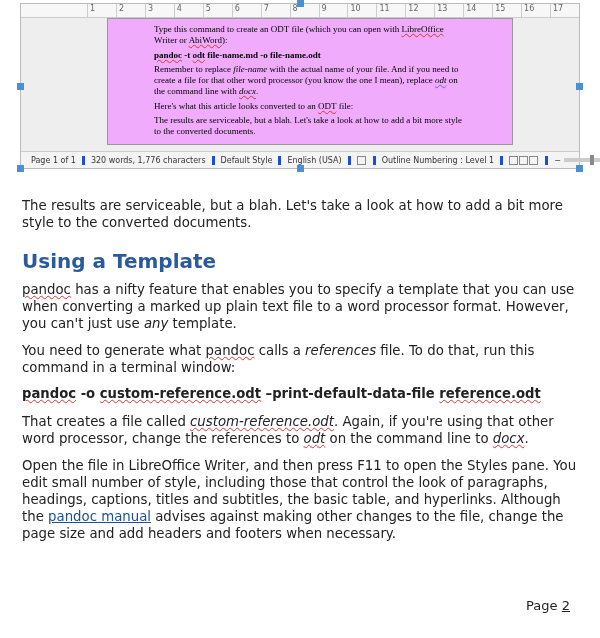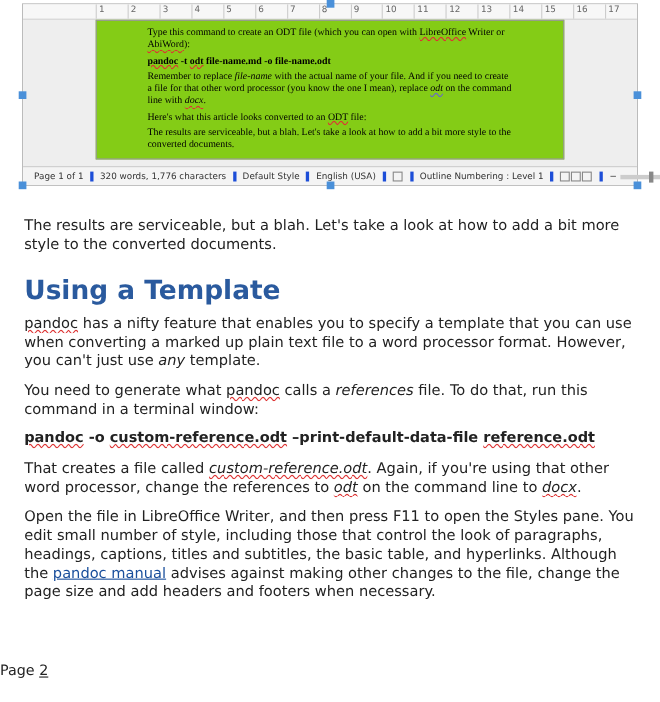--- a/index.html
+++ b/index.html
@@ -30,27 +30,28 @@
     flex: 1;
     text-align: left;
     border-left: 1px solid #ccc;
     padding-left: 2px;
   }
   .embed-doc {
     background: #eee;
     padding: 0 66px 6px 66px;
   }
   .embed-page {
-    background: #84cc16;
+    background: #f0abfc;
     border: 1px solid #999;
     font-family: "Liberation Serif", Georgia, serif;
     font-size: 9px;
     line-height: 1.25;
     padding: 2px 46px 4px 46px;
     color: #000;
+    margin-left: 20px;
   }
   .embed-page p { margin: 3px 0; }
   .sq-red { text-decoration: underline wavy #d33; text-decoration-thickness: 1px; }
   .sq-blue { text-decoration: underline wavy #66c; text-decoration-thickness: 1px; }
   .u { text-decoration: underline; }
   .cmd { font-weight: bold; font-family: Georgia, serif; }
   .cmd .sq-red { font-weight: bold; }
   .embed-status {
     display: flex;
     align-items: center;
@@ -84,29 +85,30 @@
   .content {
     padding: 28px 22px 0 22px;
     font-family: "DejaVu Sans", sans-serif;
     font-size: 13.3px;
     line-height: 1.28;
     color: #222;
   }
   .content p { margin: 0 0 10px 0; }
   h2.tmpl {
     color: #2a5a9e;
-    font-size: 24px;
+    font-size: 20px;
     font-weight: bold;
     margin: 18px 0 6px 0;
     font-family: "DejaVu Sans", sans-serif;
   }
   .it { font-style: italic; }
   .cmd-line { font-weight: bold; margin: 4px 0 10px 0; font-size: 13.2px; }
   .link { color: #1a4f9c; text-decoration: underline; }
   .page-num {
+    text-align: right;
     padding: 46px 30px 0 0;
     font-size: 13px;
   }
   .page-num .u2 { text-decoration: underline; }
 </style>
 </head>
 <body>
 
 <div class="embed">
   <div class="sel-handle h-tm"></div>

